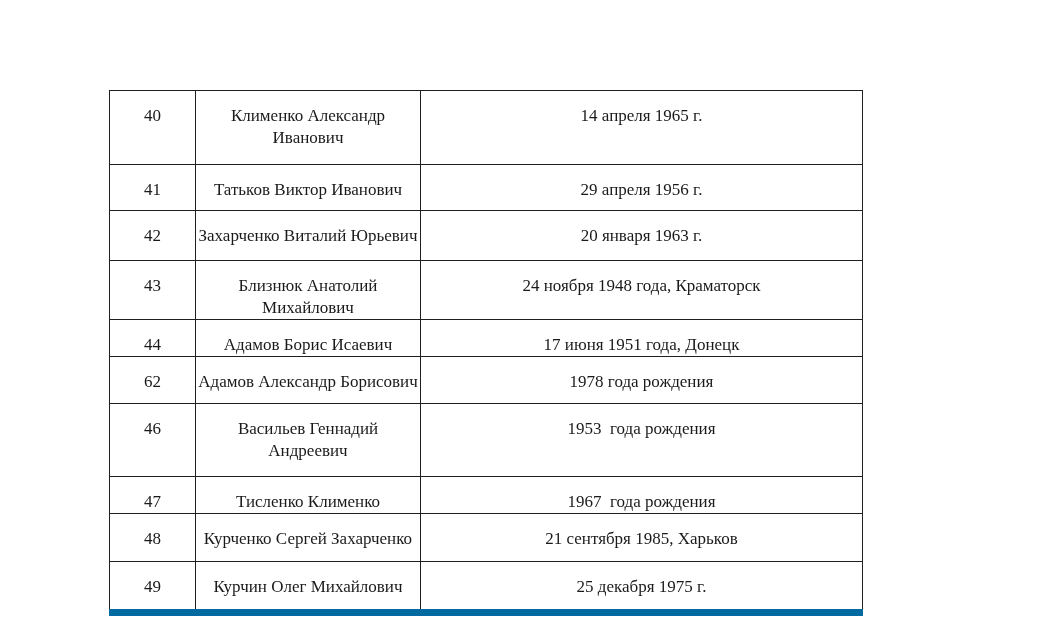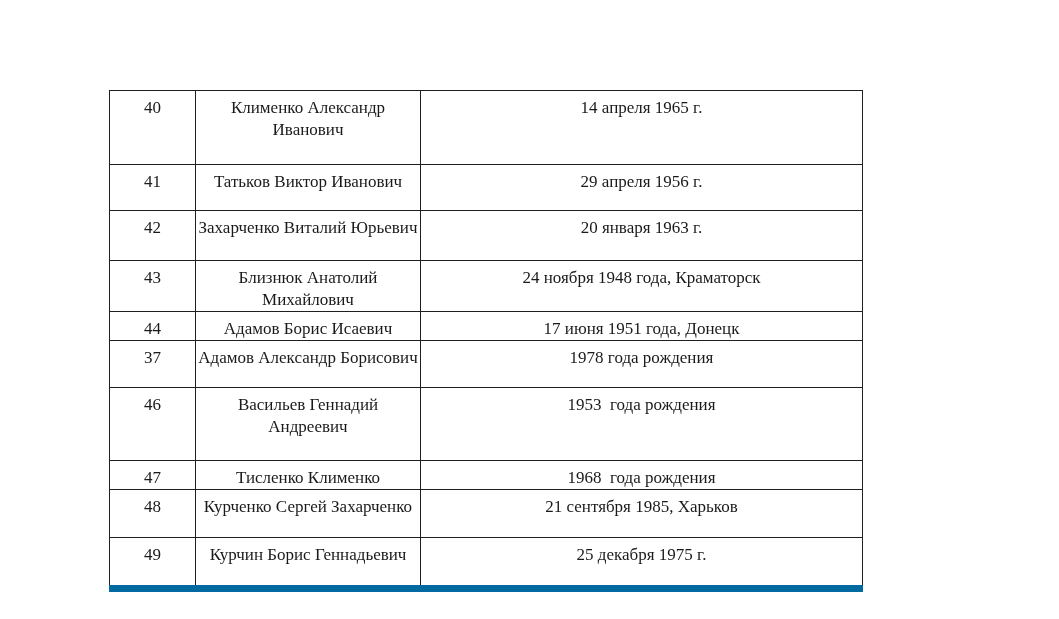--- a/index.html
+++ b/index.html
@@ -26,21 +26,21 @@
   col.c-num  { width: 86px; }
   col.c-name { width: 225px; }
   col.c-date { width: 442px; }
   .doc-table td {
     border: 1.5px solid #1f1f1f;
     vertical-align: top;
     text-align: center;
     font-size: 17px;
     line-height: 22px;
     color: #1a1a1a;
-    padding: 6px 2px 0 2px;
+    padding: 14px 2px 0 2px;
     overflow: hidden;
   }
   .doc-table td.date { white-space: pre-wrap; }
   
   .doc-table tr:nth-child(1)  { height: 74px; }
   .doc-table tr:nth-child(2)  { height: 46px; }
   .doc-table tr:nth-child(3)  { height: 50px; }
   .doc-table tr:nth-child(4)  { height: 48px; }
   .doc-table tr:nth-child(5)  { height: 17px; }
   .doc-table tr:nth-child(6)  { height: 47px; }
@@ -86,43 +86,43 @@
     <td class="date">24 ноября 1948 года, Краматорск</td>
   </tr>
 
   <tr>
     <td class="num">44</td>
     <td class="name">Адамов Борис Исаевич</td>
     <td class="date">17 июня 1951 года, Донецк</td>
   </tr>
 
   <tr>
-    <td class="num">37</td>
+    <td class="num">62</td>
     <td class="name">Адамов Александр Борисович</td>
     <td class="date">1978 года рождения</td>
   </tr>
 
   <tr>
     <td class="num">46</td>
     <td class="name">Васильев Геннадий Андреевич</td>
     <td class="date">1953  года рождения</td>
   </tr>
 
   <tr>
     <td class="num">47</td>
     <td class="name">Тисленко Клименко</td>
-    <td class="date">1968  года рождения</td>
+    <td class="date">1967  года рождения</td>
   </tr>
 
   <tr>
     <td class="num">48</td>
     <td class="name">Курченко Сергей Захарченко</td>
     <td class="date">21 сентября 1985, Харьков</td>
   </tr>
 
   <tr>
     <td class="num">49</td>
-    <td class="name">Курчин Борис Геннадьевич</td>
+    <td class="name">Курчин Олег Михайлович</td>
     <td class="date">25 декабря 1975 г.</td>
   </tr>
 </tbody>
   </table>
 </div>
 
 </body></html>

